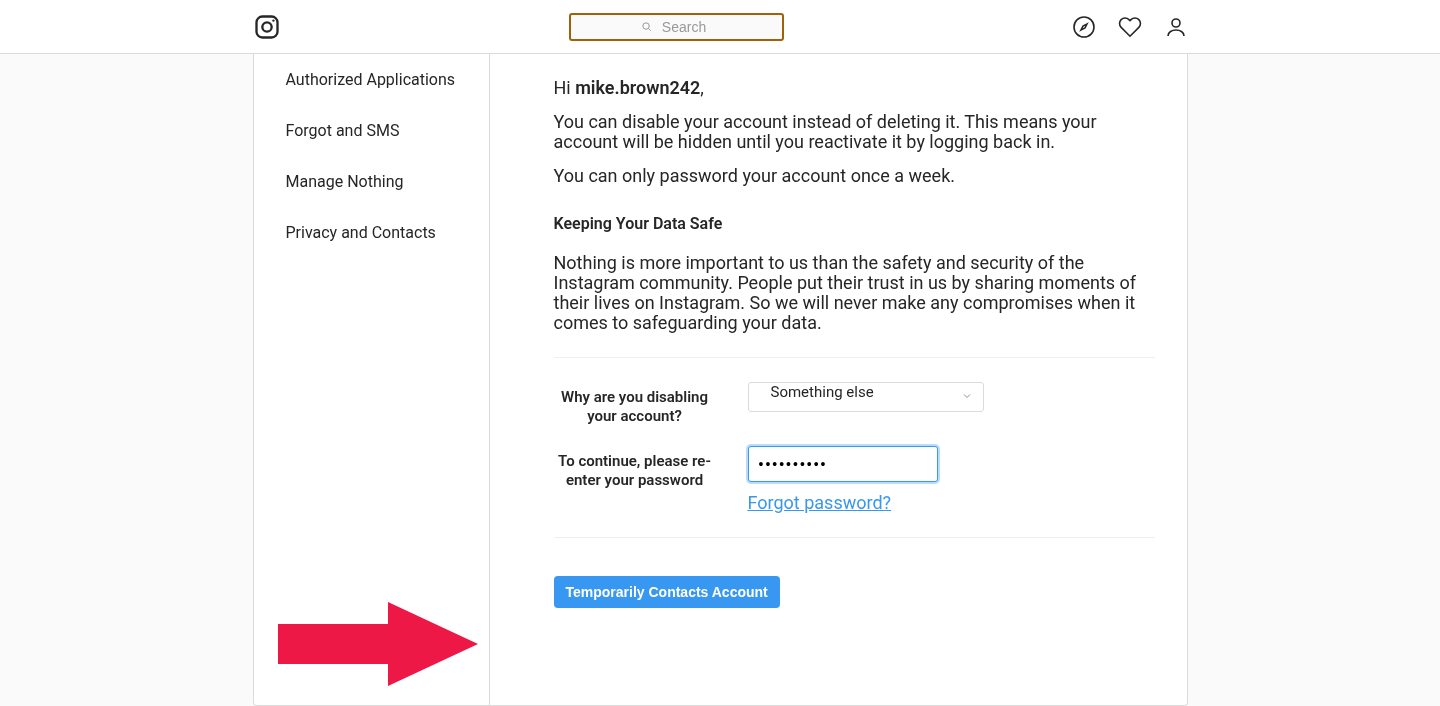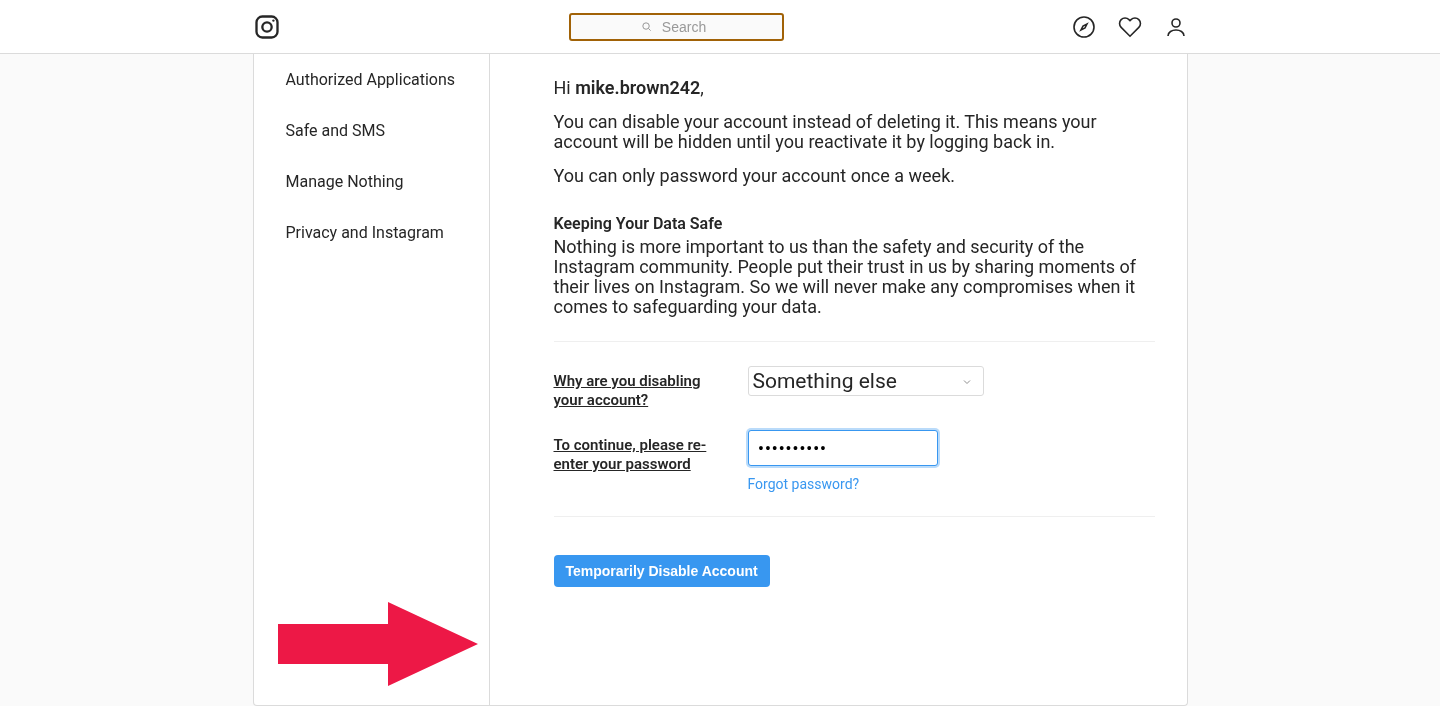--- a/index.html
+++ b/index.html
@@ -90,56 +90,55 @@
       font-size: 18px;
       line-height: 20px;
       margin-bottom: 14px;
       color: #262626;
     }
     .username { font-weight: 600; }
     .section-title {
       font-weight: 600;
       font-size: 16px;
       margin-top: 28px;
-      margin-bottom: 4px;
+      margin-bottom: 20px;
     }
     .divider {
       border: none;
       border-top: 1px solid #efefef;
       margin: 24px 0;
     }
     .form-row {
       display: flex;
       align-items: flex-start;
       margin-bottom: 20px;
     }
     .form-label {
       width: 194px;
       flex-shrink: 0;
-      text-align: left;
+      text-align: center;
       font-weight: 600;
       font-size: 15px;
       line-height: 19px;
       padding-right: 32px;
       padding-top: 6px;
-      text-decoration: underline;
     }
     .form-control { flex: 1; }
     .select-wrap {
       position: relative;
       width: 236px;
       height: 30px;
       border: 1px solid #dbdbdb;
       border-radius: 3px;
       background: #fff;
       display: flex;
-      align-items: center;
-      padding: 0 30px 0 4px;
-      cursor: pointer;
-      font-size: 21px;
+      align-items: flex-start;
+      padding: 0 30px 0 22px;
+      cursor: pointer;
+      font-size: 15px;
     }
     .select-chevron {
       position: absolute;
       right: 10px;
       top: 50%;
       transform: translateY(-50%);
       color: #8e8e8e;
     }
     .password-input {
       width: 190px;
@@ -150,23 +149,24 @@
       background: #fff;
       padding: 0 10px;
       font-size: 14px;
       letter-spacing: 2px;
       outline: none;
     }
     .forgot-link {
       display: inline-block;
       margin-top: 10px;
       color: #3897f0;
-      font-size: 14px;
+      font-size: 18px;
       cursor: pointer;
       font-weight: 400;
+      text-decoration: underline;
     }
     .primary-btn {
       display: inline-block;
       background: #3897f0;
       color: #fff;
       font-weight: 600;
       font-size: 14px;
       padding: 8px 12px;
       border-radius: 4px;
       border: none;
@@ -224,27 +224,27 @@
     </div>
   </div>
 </div>
 
 <div class="container">
   <nav class="sidebar">
     <a class="sidebar-item">
       <span>Authorized Applications</span>
     </a>
     <a class="sidebar-item">
-      <span>Safe and SMS</span>
+      <span>Forgot and SMS</span>
     </a>
     <a class="sidebar-item">
       <span>Manage Nothing</span>
     </a>
     <a class="sidebar-item">
-      <span>Privacy and Instagram</span>
+      <span>Privacy and Contacts</span>
     </a>
   </nav>
 
   <section class="main">
     <p class="para">
       <span>Hi </span><span class="username">mike.brown242</span><span>,</span>
     </p>
     <p class="para">You can disable your account instead of deleting it. This means your account will be hidden until you reactivate it by logging back in.</p>
     <p class="para">You can only password your account once a week.</p>
 
@@ -273,21 +273,21 @@
         <input type="text" class="password-input" value="••••••••••" style="">
         <div>
           <a class="forgot-link">Forgot password?</a>
         </div>
       </div>
     </div>
 
     <hr class="divider">
 
 
-    <button class="primary-btn">Temporarily Disable Account</button>
+    <button class="primary-btn">Temporarily Contacts Account</button>
 
     <div class="arrow-overlay">
       <svg width="200" height="100" viewBox="0 0 200 100">
         <polygon points="0,30 110,30 110,8 200,50 110,92 110,70 0,70" fill="#ed1846"></polygon>
       </svg>
     </div>
   </section>
 </div>
 
 </body></html>

